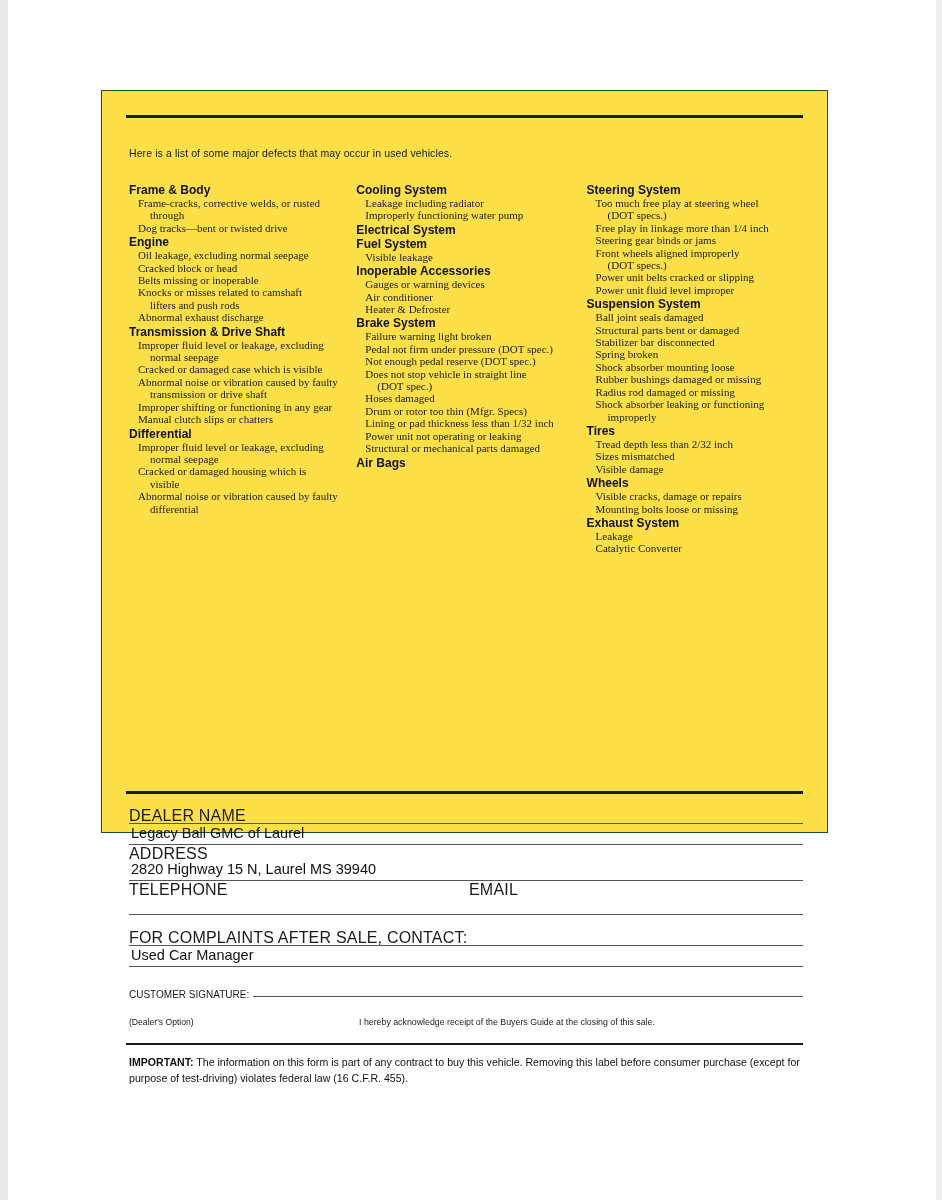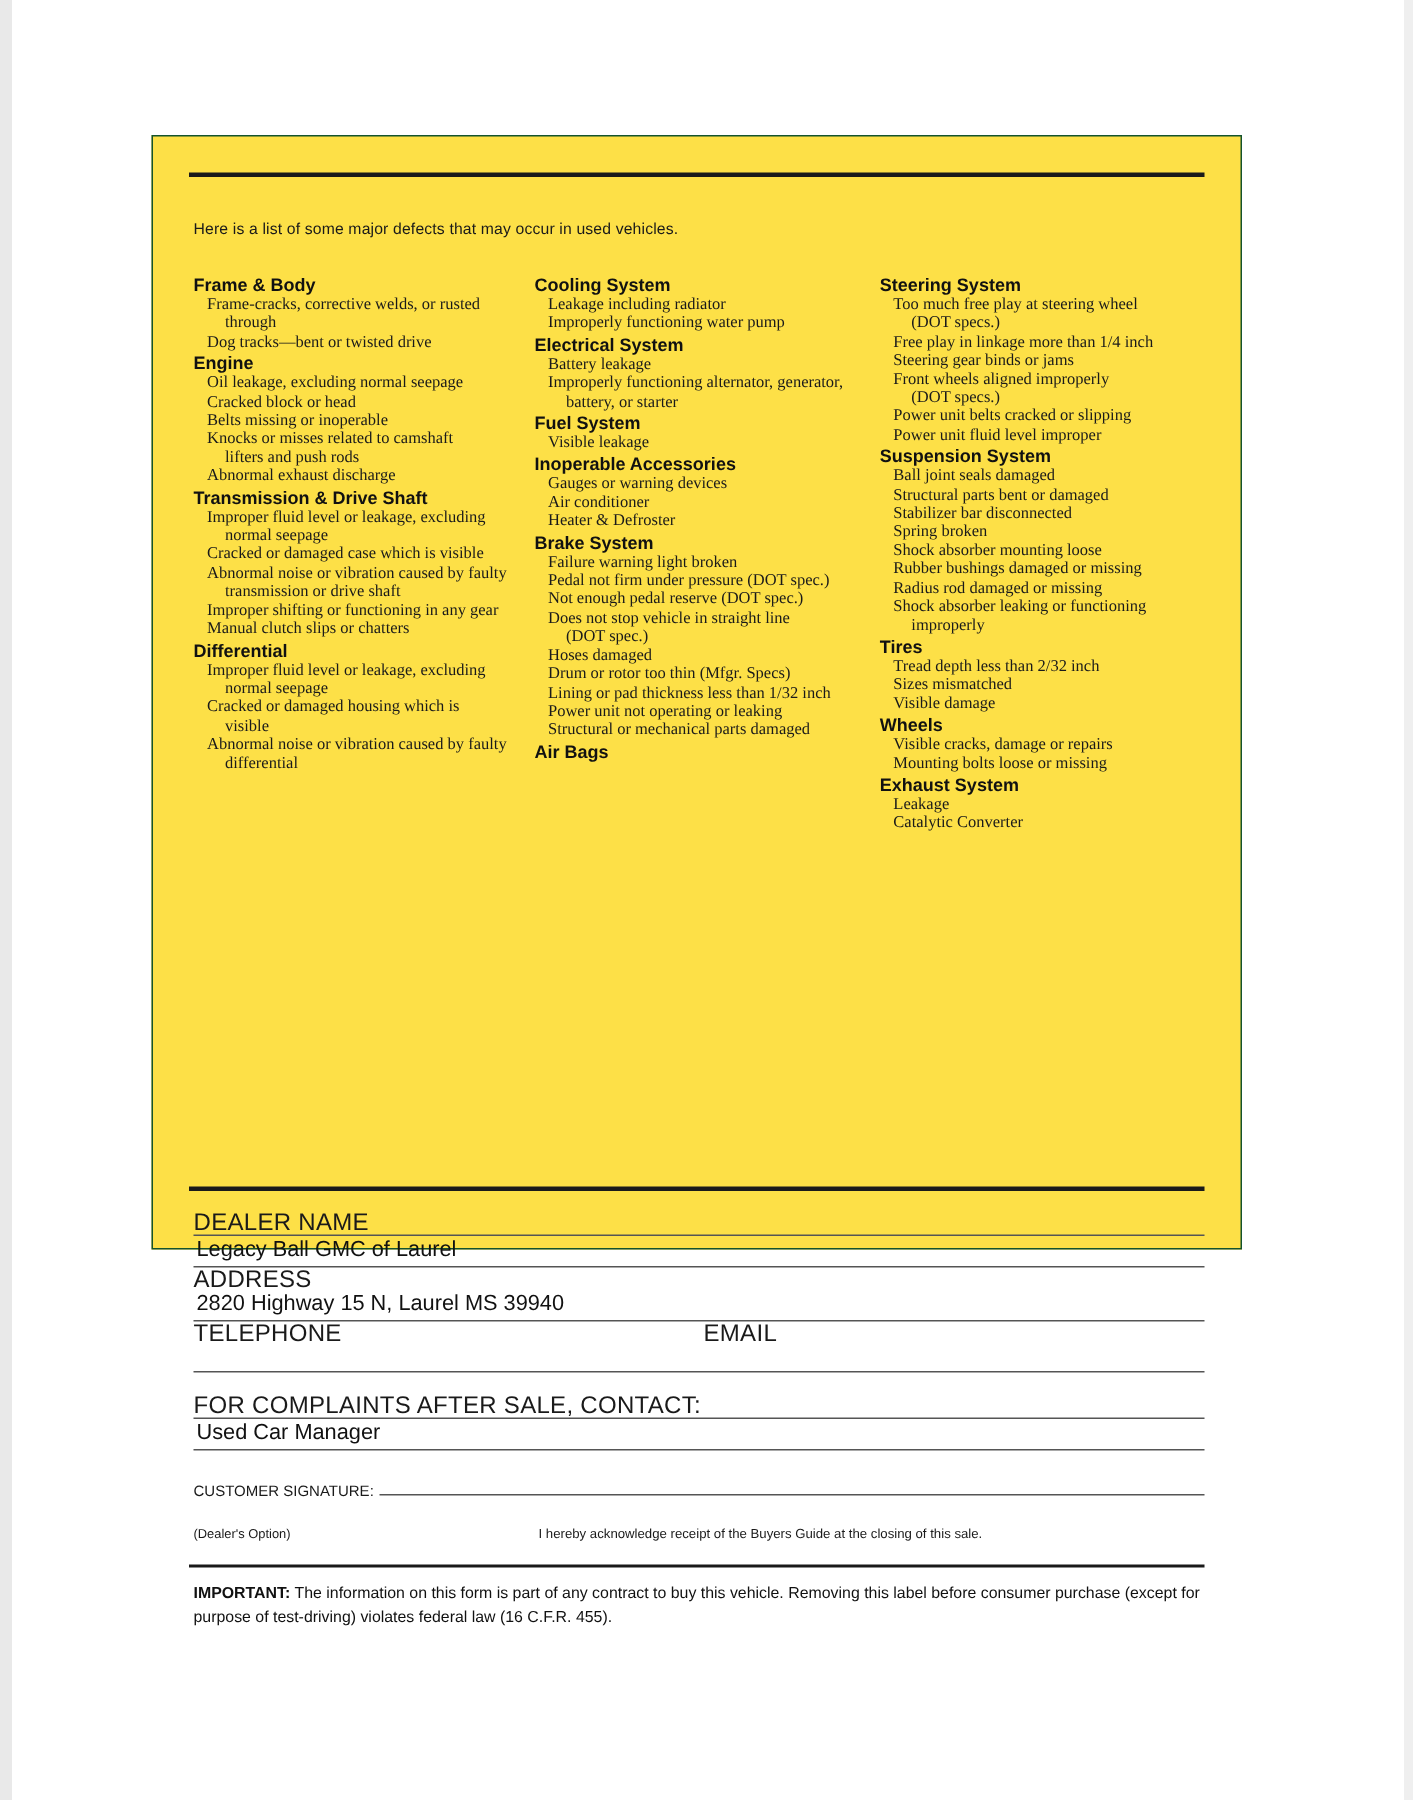--- a/index.html
+++ b/index.html
@@ -216,24 +216,20 @@
     <div class="col col2">
         <div class="grp">
           <div class="grp-title">Cooling System</div>
           <ul>
             <li>Leakage including radiator</li>
             <li>Improperly functioning water pump</li>
           </ul>
         </div>
         <div class="grp">
           <div class="grp-title">Electrical System</div>
-          <ul>
-            <li>Battery leakage</li>
-            <li>Improperly functioning alternator, generator,<span class="cont">battery, or starter</span></li>
-          </ul>
         </div>
         <div class="grp">
           <div class="grp-title">Fuel System</div>
           <ul>
             <li>Visible leakage</li>
           </ul>
         </div>
         <div class="grp">
           <div class="grp-title">Inoperable Accessories</div>
           <ul>

